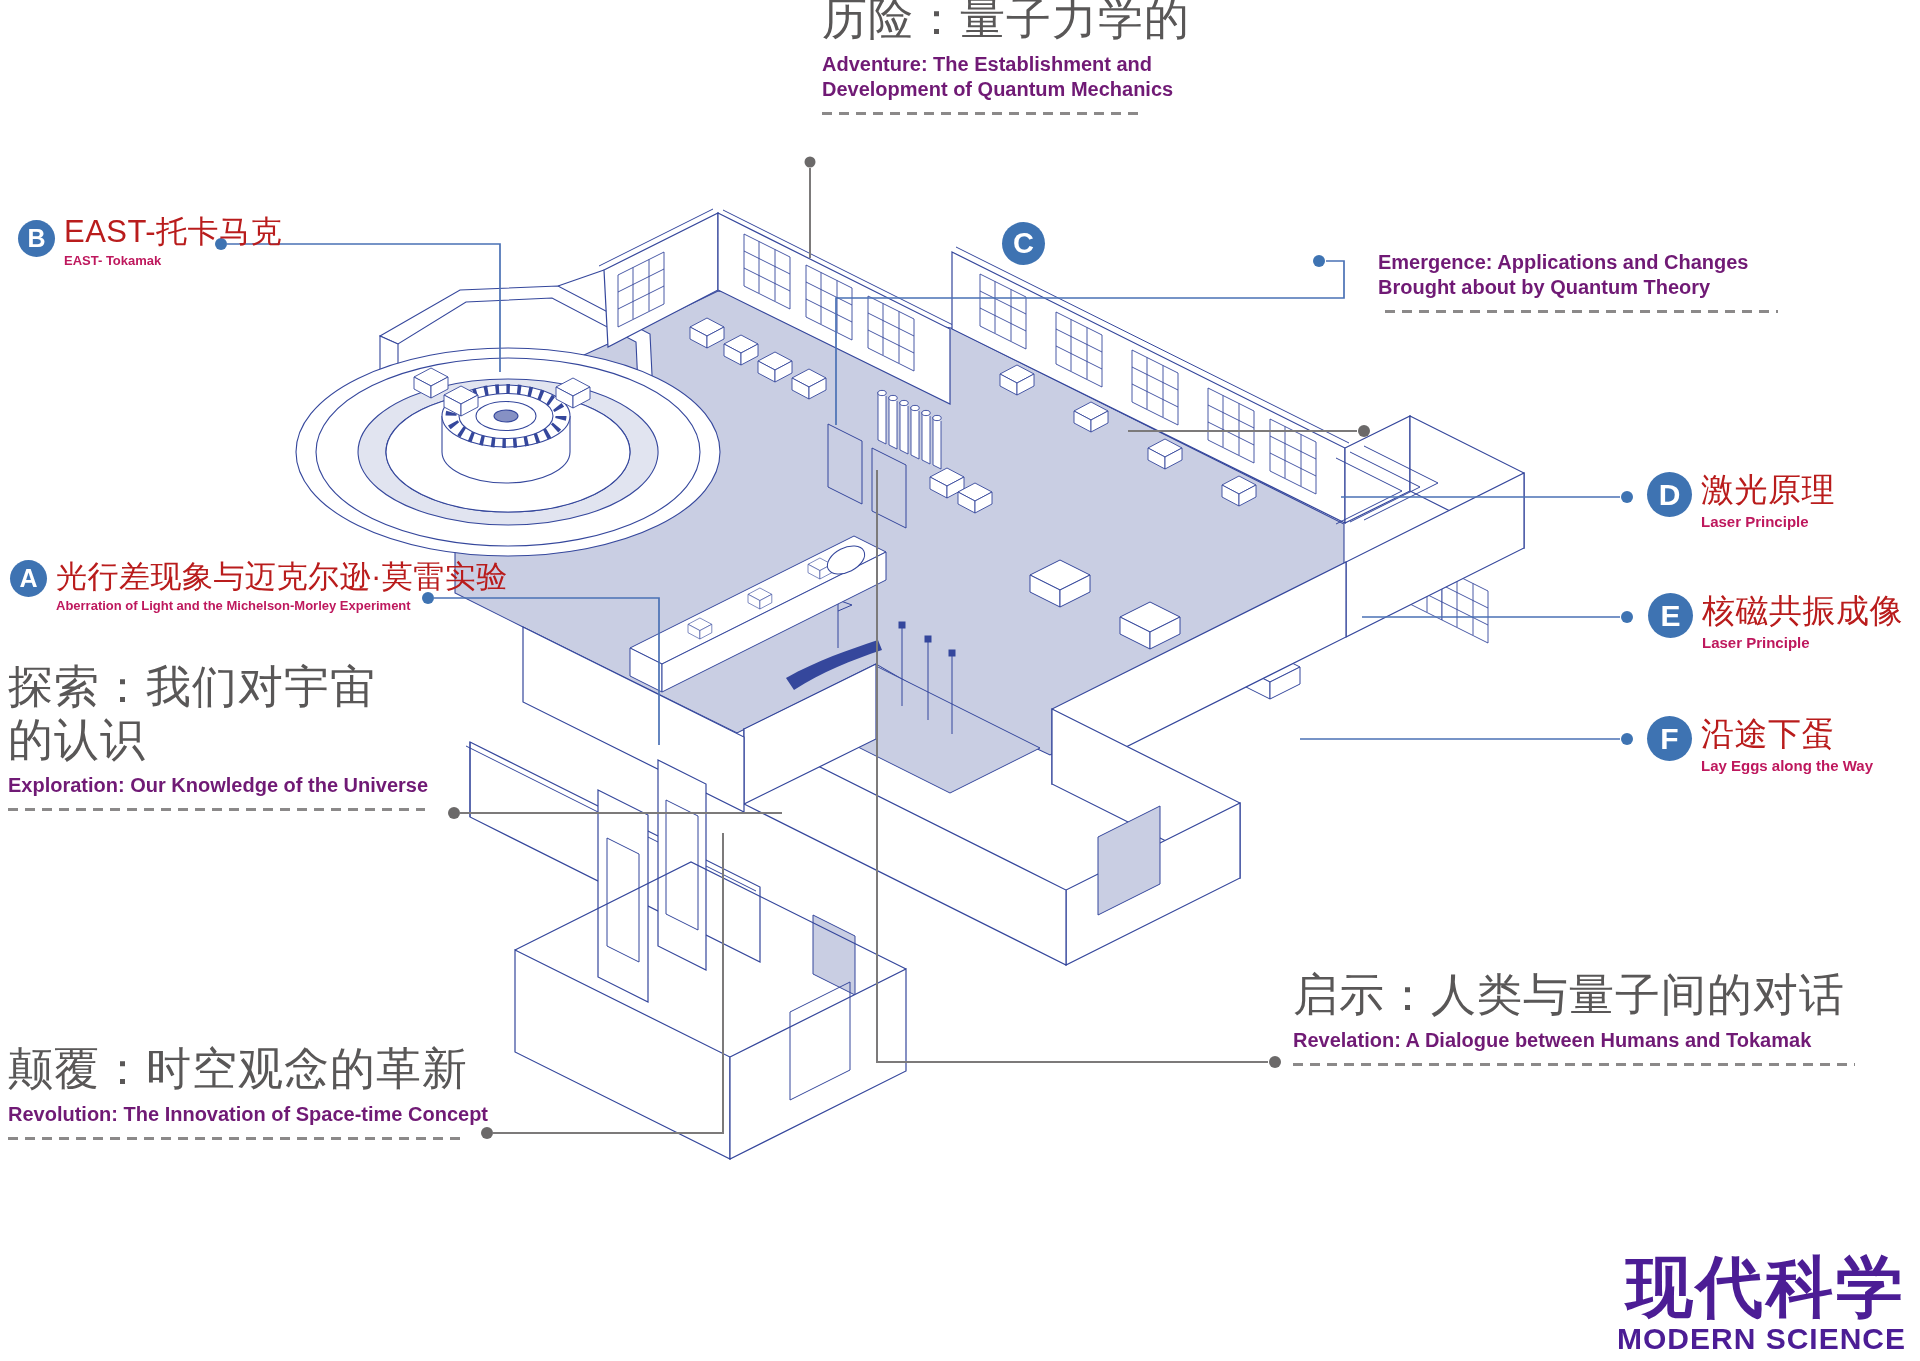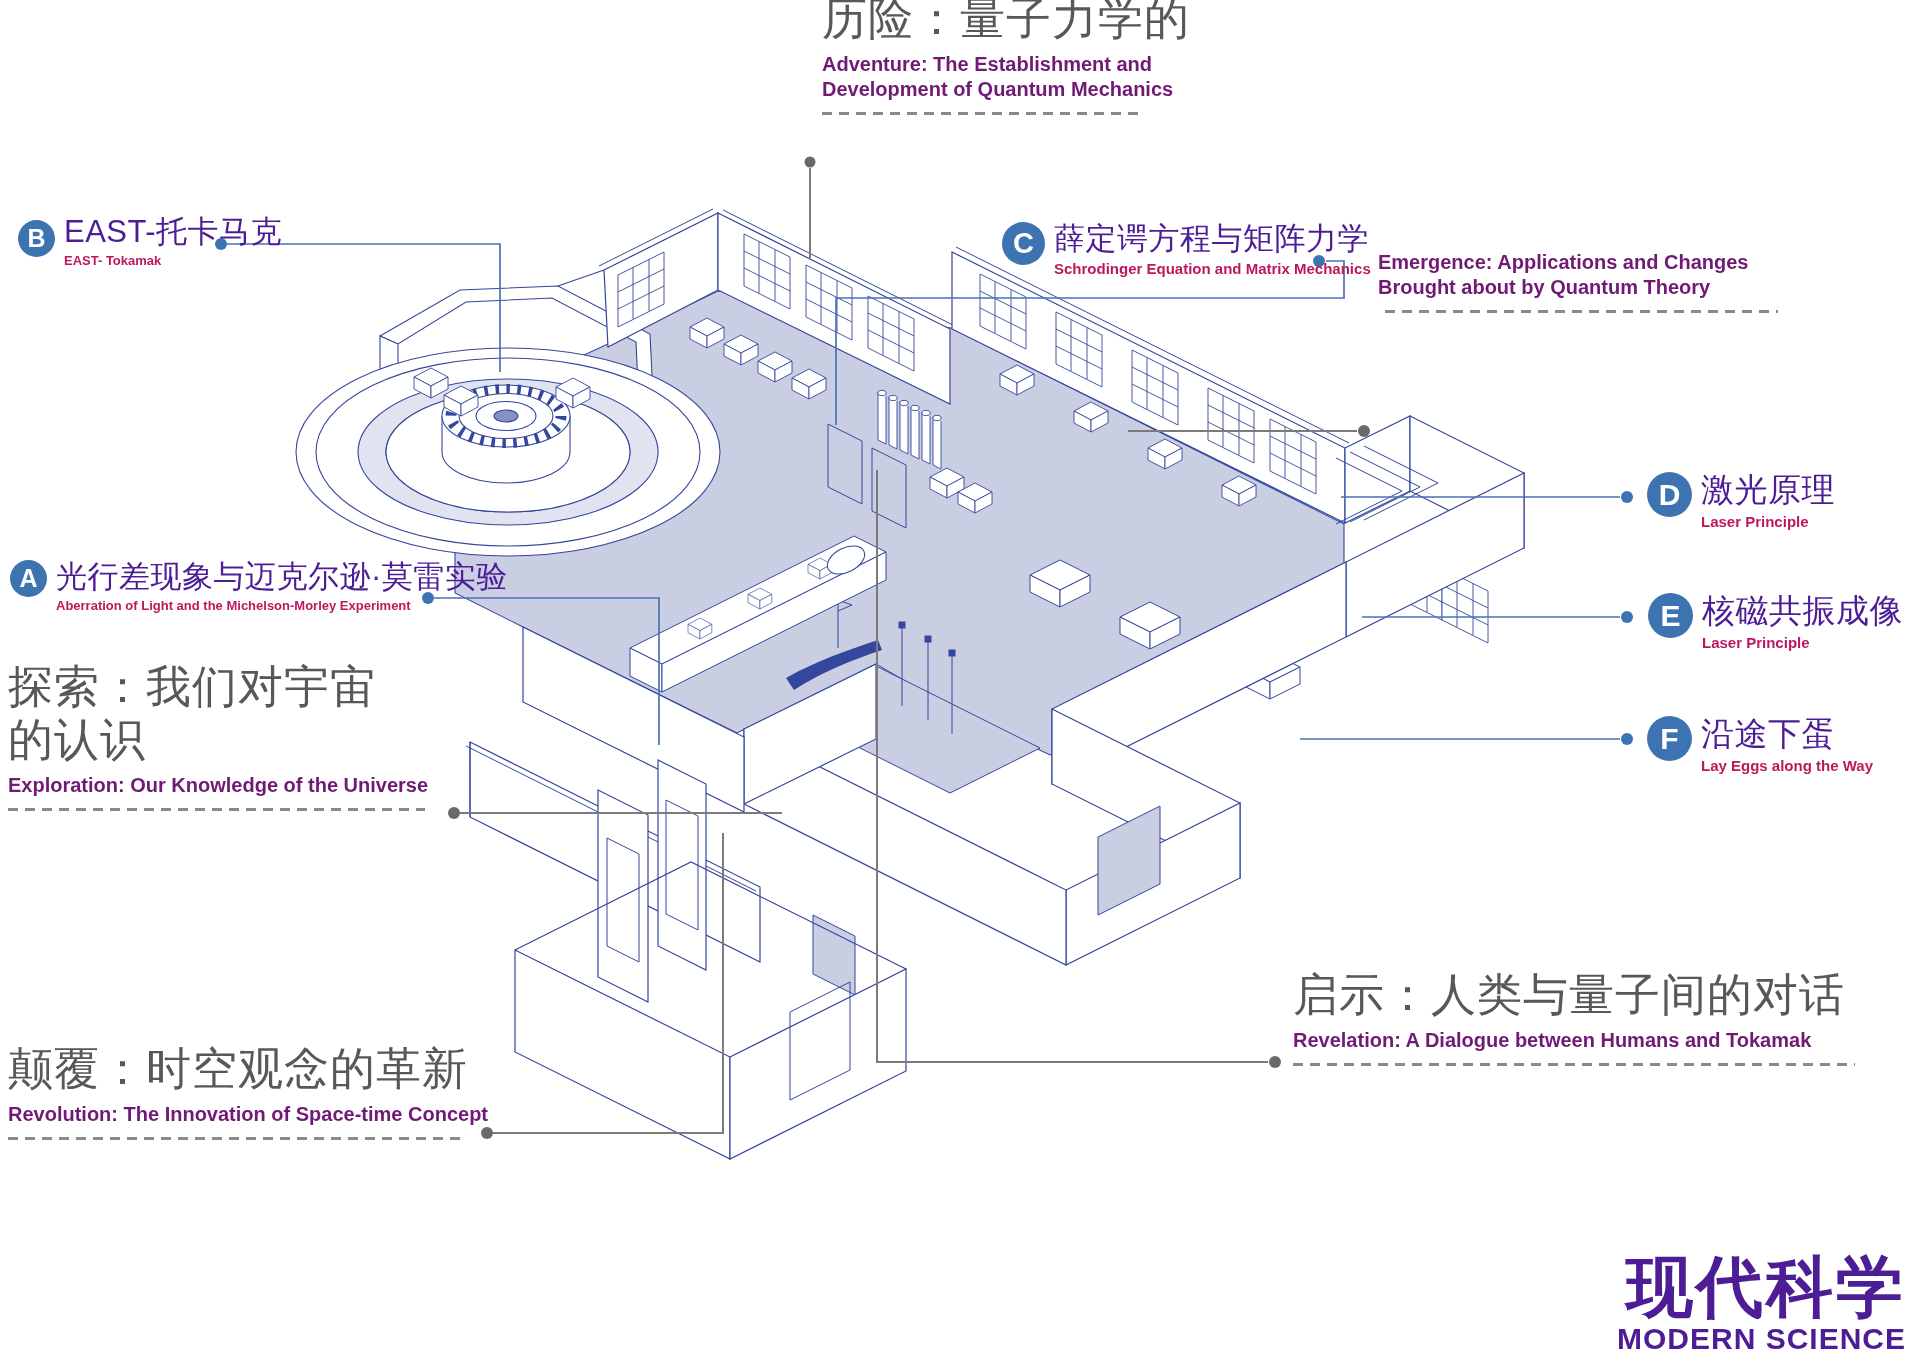--- a/index.html
+++ b/index.html
@@ -8,21 +8,21 @@
   svg{position:absolute;left:0;top:0;}
   #plan{z-index:1;}
   #leaders{z-index:2;}
   .section{position:absolute;z-index:3;}
   .section .zh{font-size:45px;line-height:53px;font-weight:500;color:#595757;letter-spacing:1px;}
   .section .en{font-size:20px;line-height:25px;font-weight:bold;color:#701a75;margin-top:7px;}
   .dash{height:3px;background:repeating-linear-gradient(90deg,#8b8989 0 10px,transparent 10px 17px);margin-top:10px;}
   .poi{position:absolute;z-index:3;display:flex;align-items:flex-start;gap:9px;}
   .badge{background:#3E73B2;color:#fff;border-radius:50%;display:flex;align-items:center;justify-content:center;
          font-weight:bold;flex:0 0 auto;}
-  .poi-zh{color:#4c1d95;line-height:1.08;letter-spacing:.5px;}
+  .poi-zh{color:#b91c1c;line-height:1.08;letter-spacing:.5px;}
   .poi-en{color:#be185d;font-weight:bold;margin-top:5px;}
   .poi-small .badge{width:37px;height:37px;font-size:25px;}
   .poi-small .poi-zh{font-size:31px;}
   .poi-small .poi-en{font-size:13px;}
   .poi-large .badge{width:45px;height:45px;font-size:30px;}
   .poi-large .poi-zh{font-size:33px;}
   .poi-large .poi-en{font-size:15px;}
   #poi-b .badge{margin-top:5px;}
   #logo{position:absolute;right:14px;bottom:6px;z-index:3;text-align:right;color:#4c1d95;}
   #logo .logo-zh{font-size:67px;font-weight:bold;letter-spacing:3px;line-height:1.05;}
@@ -256,24 +256,20 @@
 <div class="poi poi-small" id="poi-a" style="left:10px;top:560px;">
   <div class="badge">A</div>
   <div class="poi-text">
       <div class="poi-zh">光行差现象与迈克尔逊·莫雷实验</div>
   <div class="poi-en">Aberration of Light and the Michelson-Morley Experiment</div>
     </div>
 </div>
 
 <div class="poi poi-large" id="poi-c" style="left:1002px;top:222px;">
   <div class="badge" style="width:43px;height:43px;font-size:29px;">C</div>
-  <div class="poi-text">
-      <div class="poi-zh" style="font-size:31px;">薛定谔方程与矩阵力学</div>
-  <div class="poi-en">Schrodinger Equation and Matrix Mechanics</div>
-    </div>
 </div>
 
 <div class="poi poi-large" id="poi-d" style="left:1647px;top:472px;">
   <div class="badge">D</div>
   <div class="poi-text">
       <div class="poi-zh">激光原理</div>
   <div class="poi-en">Laser Principle</div>
     </div>
 </div>
 

